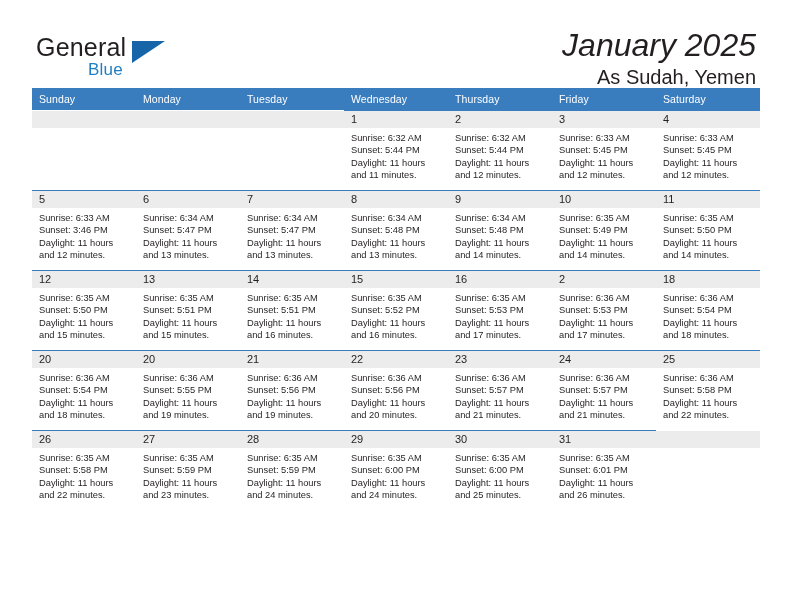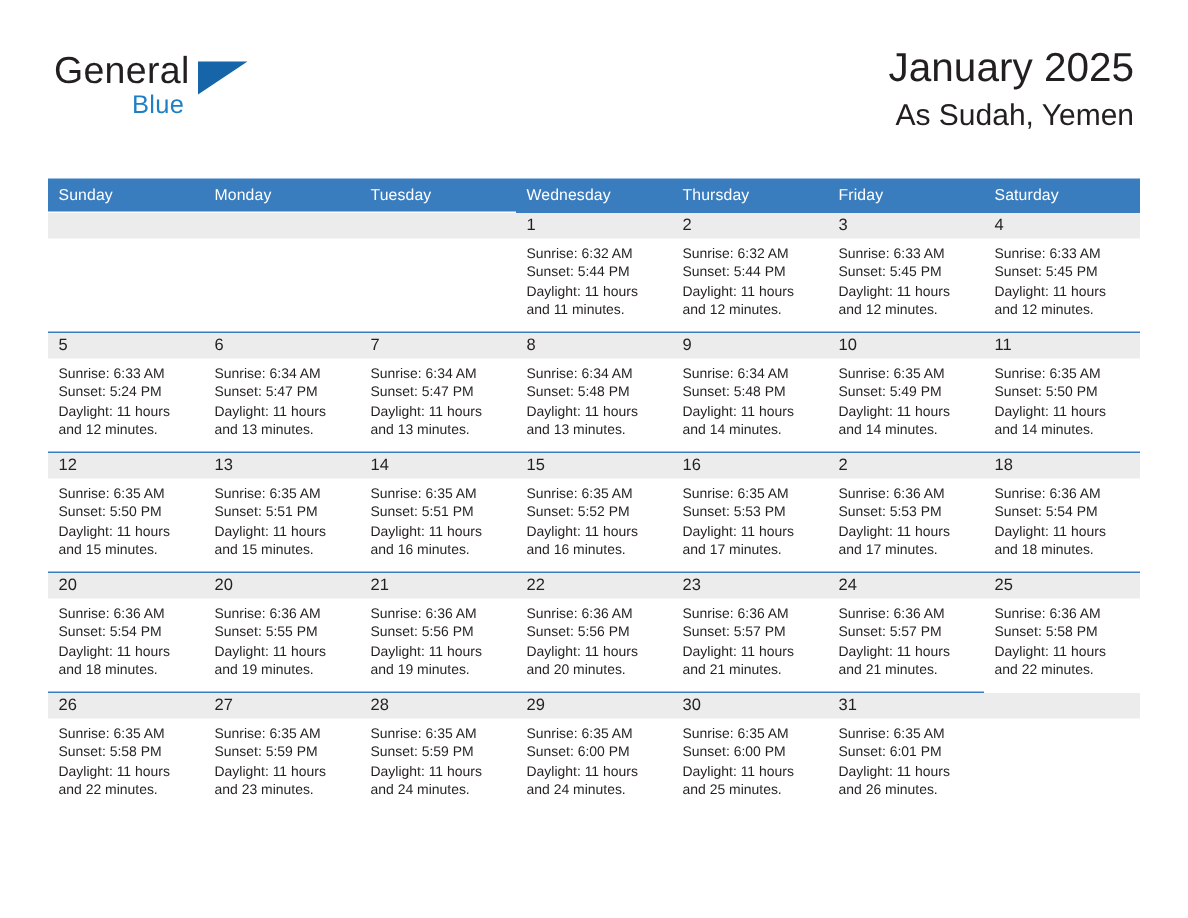--- a/index.html
+++ b/index.html
@@ -64,39 +64,40 @@
     border-bottom: 22px solid transparent;
   }
 
   .title-block {
     position: absolute;
     right: 36px;
     top: 28px;
     text-align: right;
   }
   .cal-title {
-    font-size: 27px;
+    font-size: 32px;
     font-weight: normal;
     color: #231f20;
     line-height: 34px;
     white-space: nowrap;
+    font-style: italic;
   }
   .cal-subtitle {
     font-size: 20px;
     color: #231f20;
     line-height: 22px;
     margin-top: 4px;
     white-space: nowrap;
   }
 
   
   .calendar {
     position: absolute;
     left: 32px;
-    top: 119px;
+    top: 88px;
     width: 728px;
     border-collapse: collapse;
     table-layout: fixed;
   }
   .calendar th {
     background: #3a7dbf;
     color: #ffffff;
     font-size: 10.5px;
     font-weight: normal;
     text-align: left;
@@ -214,21 +215,21 @@
               <div>Sunset: 5:45 PM</div>
               <div class="daylight">Daylight: 11 hours and 12 minutes.</div>
             </div>
           </td>
         </tr>
         <tr>
           <td>
             <div class="daynum-band">5</div>
             <div class="cell-body">
               <div>Sunrise: 6:33 AM</div>
-              <div>Sunset: 5:24 PM</div>
+              <div>Sunset: 3:46 PM</div>
               <div class="daylight">Daylight: 11 hours and 12 minutes.</div>
             </div>
           </td>
           <td>
             <div class="daynum-band">6</div>
             <div class="cell-body">
               <div>Sunrise: 6:34 AM</div>
               <div>Sunset: 5:47 PM</div>
               <div class="daylight">Daylight: 11 hours and 13 minutes.</div>
             </div>

